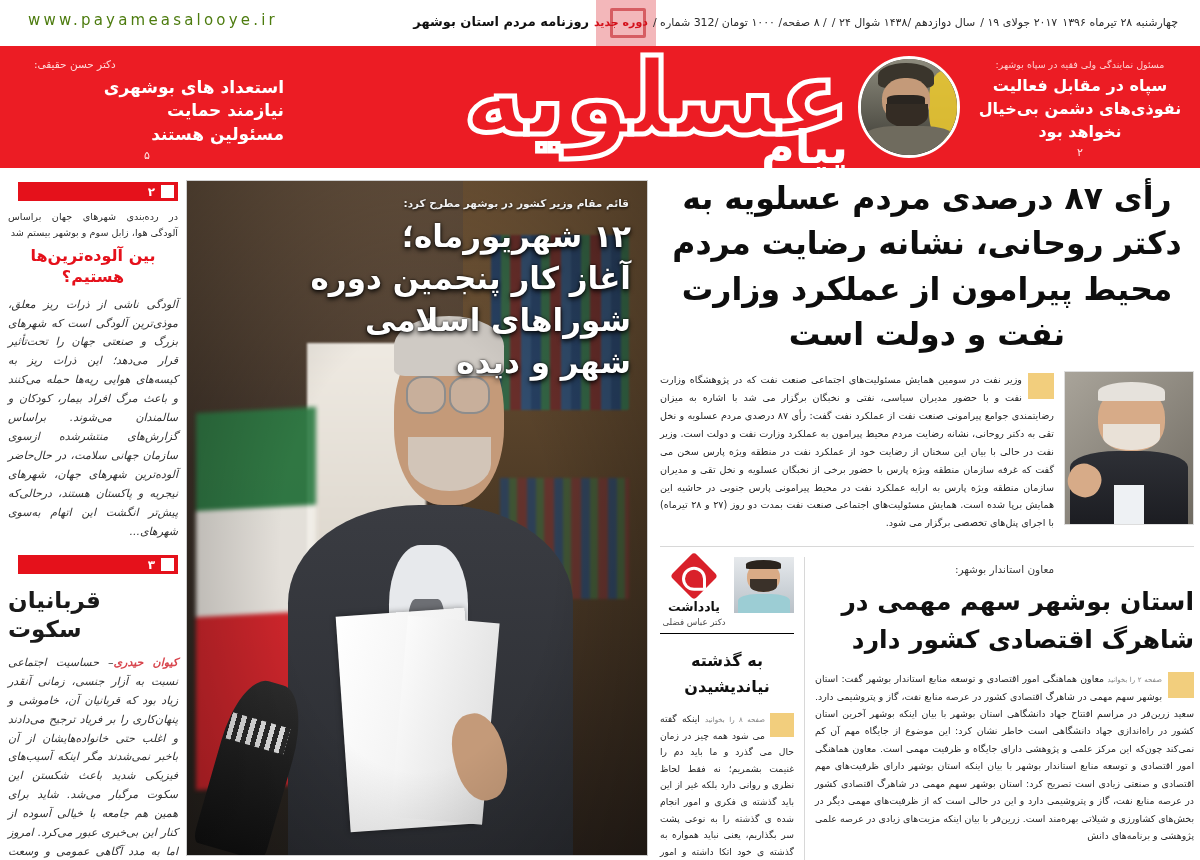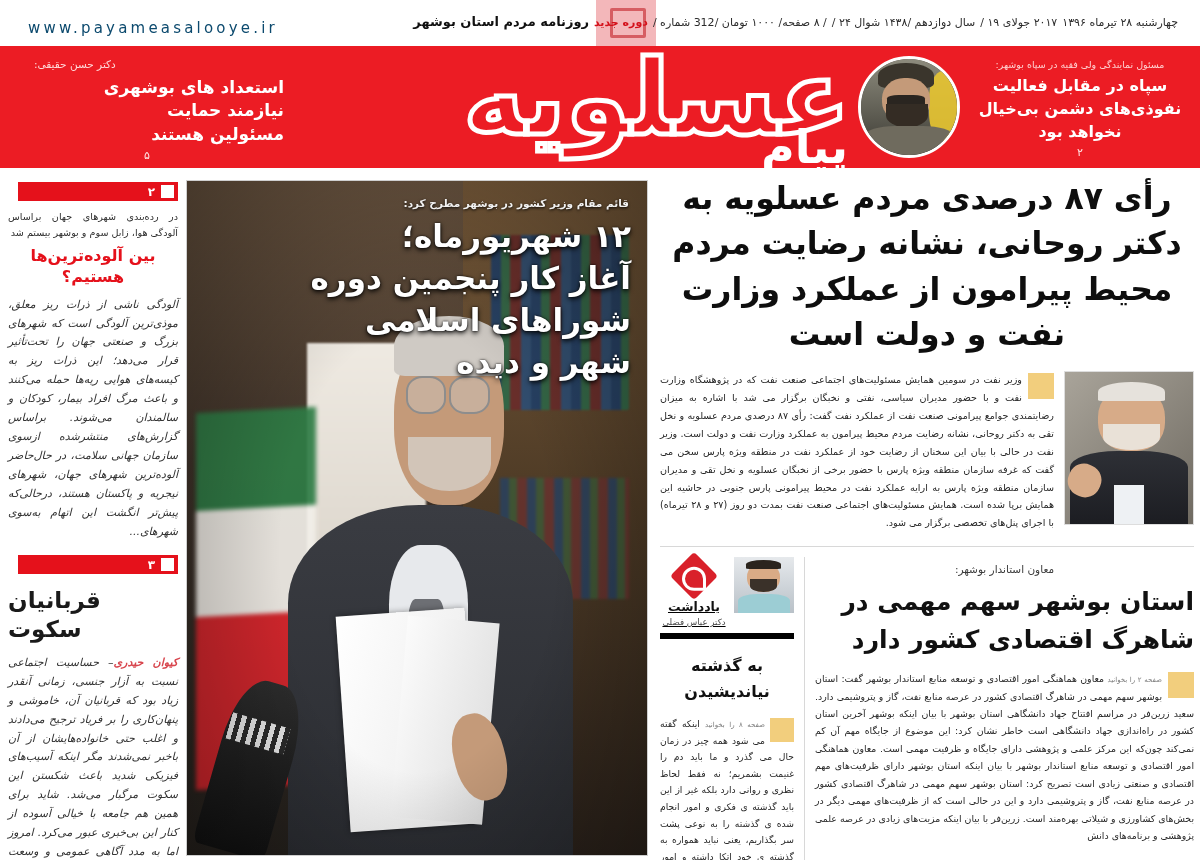--- a/index.html
+++ b/index.html
@@ -13,23 +13,23 @@
   }
   .page{width:1200px;height:860px;position:relative;background:#fff;}
 
   
   .topbar{
     position:absolute;left:0;top:0;width:1200px;height:46px;
     background:#ffffff;border-bottom:1px solid #e8b9b9;
     display:flex;align-items:center;
   }
   .topbar-url{
-    position:absolute;left:28px;top:19px;
+    position:absolute;left:28px;top:11px;
     font-family:"DejaVu Sans","Liberation Sans",sans-serif;
-    font-size:15px;letter-spacing:3.2px;color:#0c4a6e;font-weight:400;
+    font-size:15px;letter-spacing:3.2px;color:#4d7c0f;font-weight:400;
     direction:ltr;
   }
   .topbar-meta{
     position:absolute;right:22px;top:14px;
     direction:rtl;display:flex;align-items:baseline;gap:5px;
     font-size:11.5px;color:#2a2a2a;white-space:nowrap;
   }
   .topbar-meta .seg{font-size:11px;color:#2b2b2b;}
   .topbar-meta .strong{font-weight:bold;font-size:13px;color:#111;}
   .topbar-meta .redseg{color:#d4101a;font-weight:bold;font-size:11px;}
@@ -235,21 +235,21 @@
   .second-main{flex:1;padding-left:10px;border-left:1px solid #d8d8d8;}
   .second-side{width:134px;flex:0 0 auto;padding-right:10px;}
   .sec2-kicker{font-size:10.5px;color:#3a3a3a;text-align:center;margin:6px 0 8px 0;}
   .sec2-head{
     font-size:25px;font-weight:bold;color:#111;line-height:1.5;text-align:right;
     margin:0 0 12px 0;
   }
   .sec2-body{font-size:9.4px;color:#262626;line-height:1.86;text-align:justify;}
 
   
-  .note-top{display:flex;align-items:stretch;gap:6px;border-bottom:6px solid #000000;padding-bottom:6px;text-decoration:underline;}
+  .note-top{display:flex;align-items:stretch;gap:6px;border-bottom:1px solid #000000;padding-bottom:6px;}
   .note-brand{flex:1;text-align:center;}
   .note-diamond{
     width:34px;height:34px;background:#d9202a;transform:rotate(45deg);
     margin:2px auto 6px auto;position:relative;border-radius:4px;
   }
   .note-diamond:after{
     content:"";position:absolute;left:7px;top:7px;width:18px;height:18px;
     border:3px solid #fff;border-radius:50% 50% 0 50%;transform:rotate(-45deg);
   }
   .note-label{font-size:12.5px;font-weight:bold;color:#111;}

